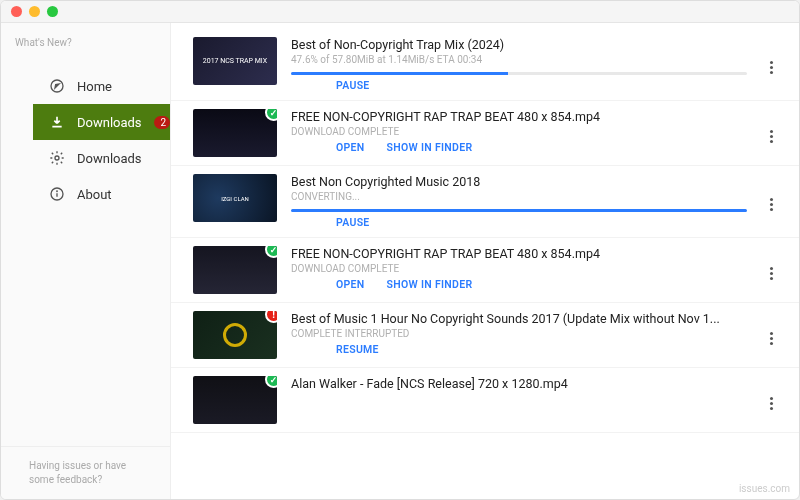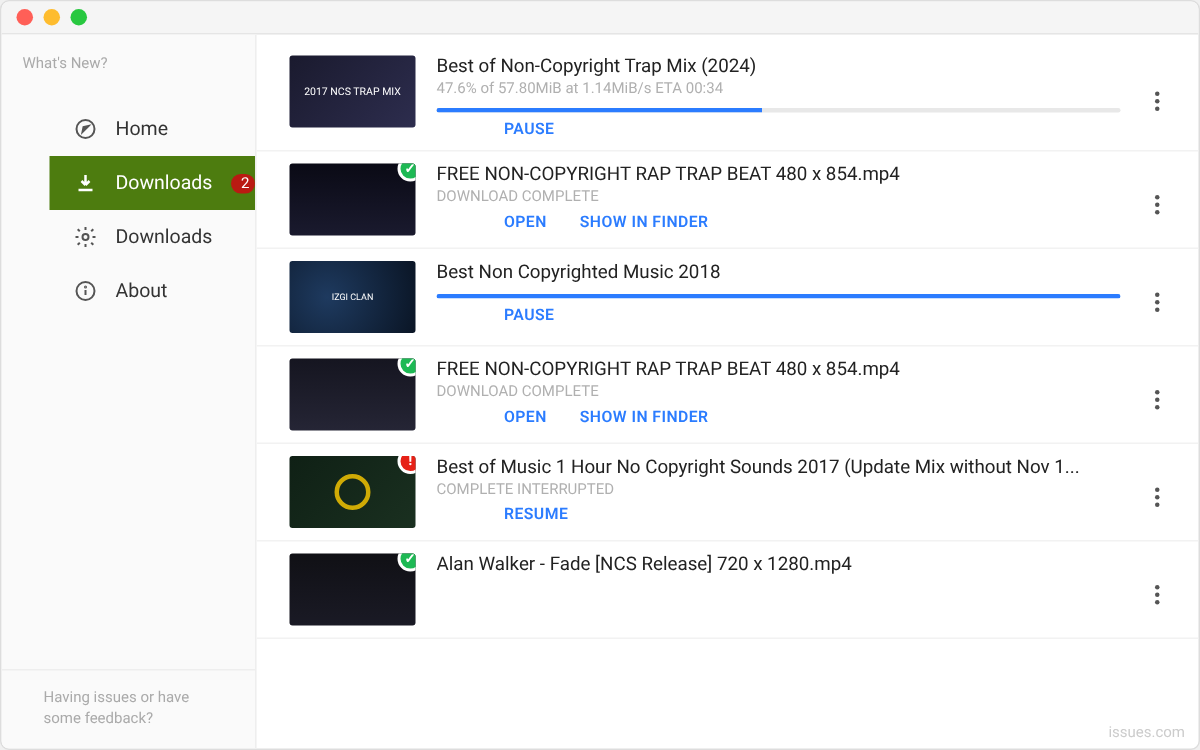--- a/index.html
+++ b/index.html
@@ -153,20 +153,21 @@
               <span></span>
             </div>
         </div>
 
         <div class="item">
           <div class="thumb t2">
             <div class="thumb-inner" style="font-size:6px;">IZGI CLAN</div>
           </div>
           <div class="meta">
             <div class="title">Best Non Copyrighted Music 2018</div>
+            <div class="sub">CONVERTING...</div>
             <div class="progress">
                 <div class="progress-fill" style="width:100%"></div>
               </div>
             <div class="actions">
                 <span class="act">PAUSE</span>
               </div>
           </div>
           <div class="more">
               <span></span>
               <span></span>

